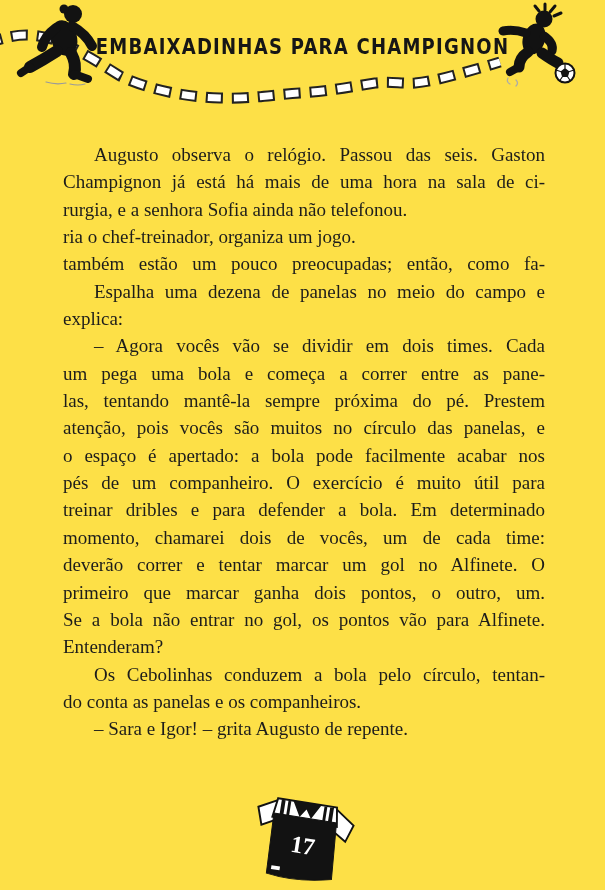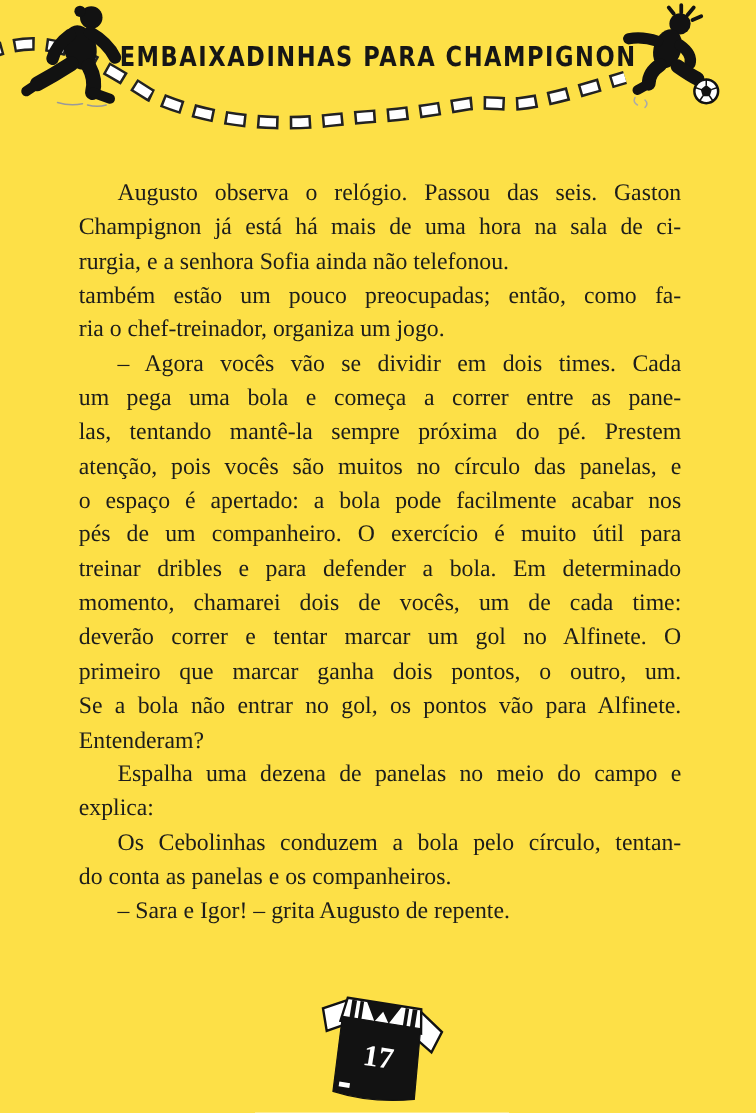--- a/index.html
+++ b/index.html
@@ -81,40 +81,40 @@
 
   <div class="chapter-title">EMBAIXADINHAS PARA CHAMPIGNON</div>
 
   <main class="text-block">
       <div class="para sb">
         <div class="line ind">Augusto observa o relógio. Passou das seis. Gaston</div>
         <div class="line">Champignon já está há mais de uma hora na sala de ci-</div>
         <div class="line last">rurgia, e a senhora Sofia ainda não telefonou.</div>
       </div>
       <div class="para">
+        <div class="line last">ria o chef-treinador, organiza um jogo.</div>
         <div class="line">também estão um pouco preocupadas; então, como fa-</div>
-        <div class="line last">ria o chef-treinador, organiza um jogo.</div>
+      </div>
+      <div class="para">
+        <div class="line ind">Espalha uma dezena de panelas no meio do campo e</div>
+        <div class="line last">explica:</div>
       </div>
       <div class="para">
         <div class="line ind">– Agora vocês vão se dividir em dois times. Cada</div>
         <div class="line">um pega uma bola e começa a correr entre as pane-</div>
         <div class="line">las, tentando mantê-la sempre próxima do pé. Prestem</div>
         <div class="line">atenção, pois vocês são muitos no círculo das panelas, e</div>
         <div class="line">o espaço é apertado: a bola pode facilmente acabar nos</div>
         <div class="line">pés de um companheiro. O exercício é muito útil para</div>
         <div class="line">treinar dribles e para defender a bola. Em determinado</div>
         <div class="line">momento, chamarei dois de vocês, um de cada time:</div>
         <div class="line">deverão correr e tentar marcar um gol no Alfinete. O</div>
         <div class="line">primeiro que marcar ganha dois pontos, o outro, um.</div>
         <div class="line">Se a bola não entrar no gol, os pontos vão para Alfinete.</div>
         <div class="line last">Entenderam?</div>
-      </div>
-      <div class="para">
-        <div class="line ind">Espalha uma dezena de panelas no meio do campo e</div>
-        <div class="line last">explica:</div>
       </div>
       <div class="para">
         <div class="line ind">Os Cebolinhas conduzem a bola pelo círculo, tentan-</div>
         <div class="line last">do conta as panelas e os companheiros.</div>
       </div>
       <div class="para">
         <div class="line last ind">– Sara e Igor! – grita Augusto de repente.</div>
       </div>
     </main>
 

